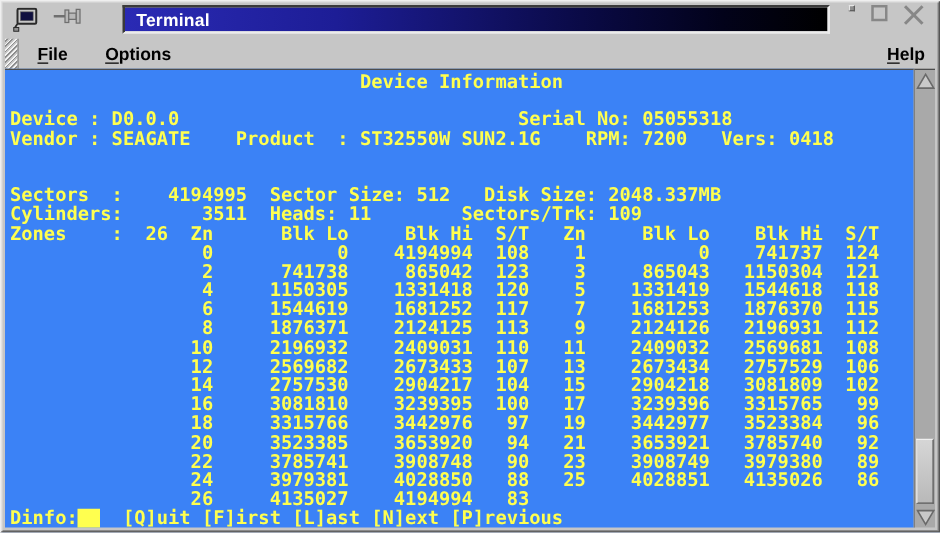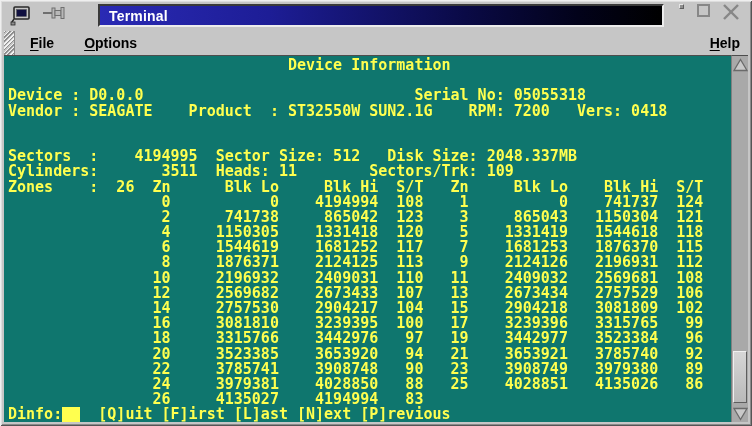--- a/index.html
+++ b/index.html
@@ -103,21 +103,21 @@
     </div>
   </div>
 
   <div class="menubar">
     <div class="drag-strip"></div>
     <div class="menu-item"><u>F</u>ile</div>
     <div class="menu-item"><u>O</u>ptions</div>
     <div class="menu-item help"><u>H</u>elp</div>
   </div>
 
-  <div class="term" style="background: #0f766e; color: rgb(255, 255, 79);">
+  <div class="term" style="background: #3b82f6; color: rgb(255, 255, 79);">
     <pre id="term-pre"><div class="tline">                               Device Information</div><div class="tline"></div><div class="tline">Device : D0.0.0                              Serial No: 05055318</div><div class="tline">Vendor : SEAGATE    Product  : ST32550W SUN2.1G    RPM: 7200   Vers: 0418</div><div class="tline"></div><div class="tline"></div><div class="tline">Sectors  :    4194995  Sector Size: 512   Disk Size: 2048.337MB</div><div class="tline">Cylinders:       3511  Heads: 11        Sectors/Trk: 109</div><div class="tline">Zones    :  26  Zn      Blk Lo     Blk Hi  S/T   Zn     Blk Lo    Blk Hi  S/T</div><div class="tline">                 0           0    4194994  108    1          0    741737  124</div><div class="tline">                 2      741738     865042  123    3     865043   1150304  121</div><div class="tline">                 4     1150305    1331418  120    5    1331419   1544618  118</div><div class="tline">                 6     1544619    1681252  117    7    1681253   1876370  115</div><div class="tline">                 8     1876371    2124125  113    9    2124126   2196931  112</div><div class="tline">                10     2196932    2409031  110   11    2409032   2569681  108</div><div class="tline">                12     2569682    2673433  107   13    2673434   2757529  106</div><div class="tline">                14     2757530    2904217  104   15    2904218   3081809  102</div><div class="tline">                16     3081810    3239395  100   17    3239396   3315765   99</div><div class="tline">                18     3315766    3442976   97   19    3442977   3523384   96</div><div class="tline">                20     3523385    3653920   94   21    3653921   3785740   92</div><div class="tline">                22     3785741    3908748   90   23    3908749   3979380   89</div><div class="tline">                24     3979381    4028850   88   25    4028851   4135026   86</div><div class="tline">                26     4135027    4194994   83</div><div class="tline"><span>Dinfo:</span><span class="cursor" style="background: rgb(255, 255, 79);">&nbsp;&nbsp;</span>  <span>[Q]uit [F]irst [L]ast [N]ext [P]revious</span></div></pre>
   </div>
 
   <div class="scrollbar">
     <div class="sb-arrow">
       <svg width="15" height="14" viewBox="0 0 15 14">
         <polygon points="7.5,1.5 14,12.5 1,12.5" fill="#c9c9c9" stroke="#6a6a6a" stroke-width="1.3"></polygon>
       </svg>
     </div>
     <div class="sb-track">

